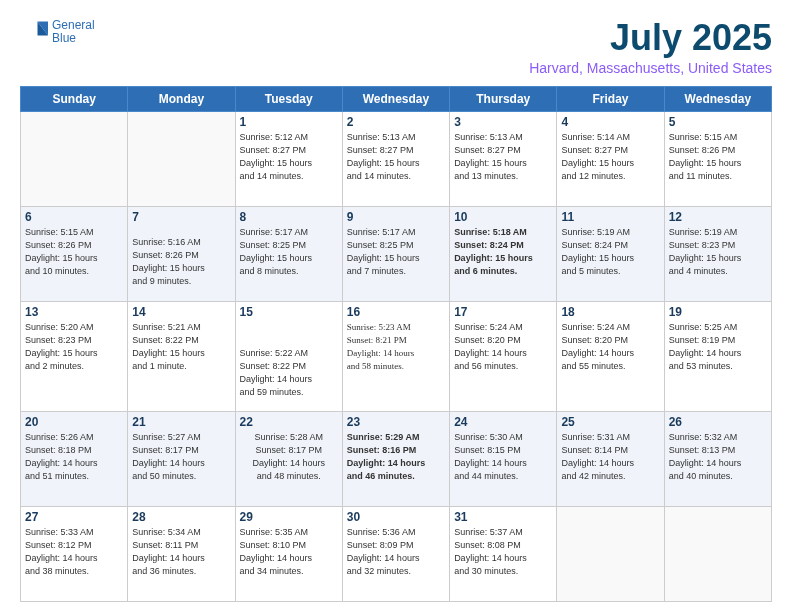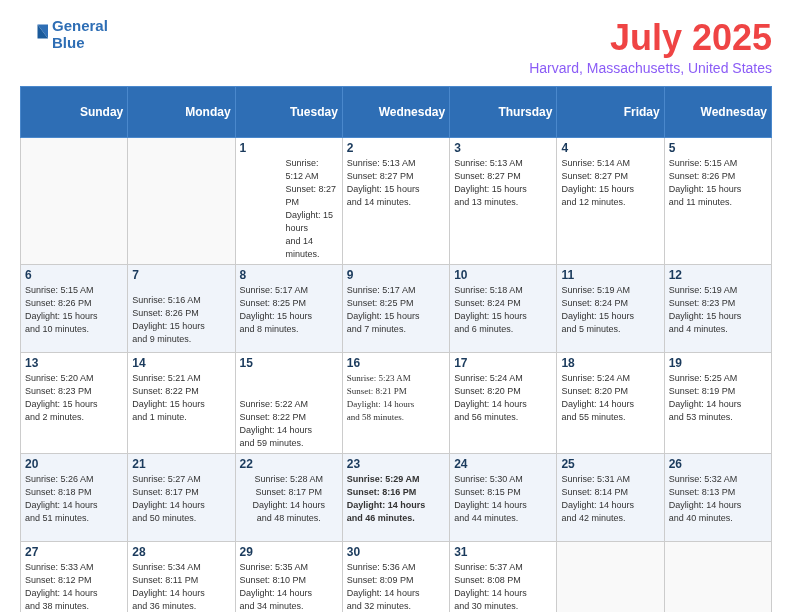--- a/index.html
+++ b/index.html
@@ -22,58 +22,58 @@
       justify-content: space-between;
       align-items: flex-start;
       margin-bottom: 10px;
     }
     .logo {
       display: flex;
       align-items: center;
       gap: 4px;
     }
     .logo-text {
-      font-size: 15px;
-      font-weight: bold;
+      font-size: 12px;
+      font-weight: normal;
       color: #1a3a5c;
       line-height: 1.1;
     }
     .logo-blue { color: #2e6eb5; }
     .logo-icon {
       width: 28px;
       height: 28px;
     }
     .title-section {
       text-align: right;
     }
     .month-title {
       font-size: 36px;
       font-weight: bold;
-      color: #ef4444;
+      color: #0c4a6e;
       line-height: 1.1;
     }
     .location-title {
       font-size: 14px;
       color: #8b5cf6;
       margin-top: 2px;
     }
     .calendar {
       flex: 1;
       border: 1px solid #ccc;
       border-collapse: collapse;
       width: 100%;
       table-layout: fixed;
     }
     .calendar thead tr th {
       background: #2e6eb5;
       color: #fff;
       font-size: 12px;
       font-weight: bold;
-      padding: 18px 4px;
-      text-align: right;
+      padding: 5px 4px;
+      text-align: center;
       border: 1px solid #4a88cc;
     }
     .calendar tbody tr td {
       border: 1px solid #ccc;
       vertical-align: top;
       padding: 3px 4px;
       font-size: 9.5px;
       color: #222;
       height: 88px;
     }
@@ -131,21 +131,21 @@
           <th>Friday</th>
           <th>Wednesday</th>
         </tr>
     </thead>
     <tbody id="calendar-body">
     <tr class="row-norm">
           <td class="empty"></td>
           <td class="empty"></td>
           <td>
             <span class="day-num">1</span>
-            <div class="day-info" style="white-space: pre-line; margin-left: 46px;">Sunrise: 5:12 AM
+            <div class="day-info" style="white-space: pre-line;">Sunrise: 5:12 AM
 Sunset: 8:27 PM
 Daylight: 15 hours
 and 14 minutes.</div>
           </td>
           <td>
             <span class="day-num">2</span>
             <div class="day-info" style="white-space: pre-line;">Sunrise: 5:13 AM
 Sunset: 8:27 PM
 Daylight: 15 hours
 and 14 minutes.</div>
@@ -196,21 +196,21 @@
           </td>
           <td>
             <span class="day-num">9</span>
             <div class="day-info" style="white-space: pre-line;">Sunrise: 5:17 AM
 Sunset: 8:25 PM
 Daylight: 15 hours
 and 7 minutes.</div>
           </td>
           <td>
             <span class="day-num">10</span>
-            <div class="day-info" style="white-space: pre-line;">Sunrise: 5:18 AM
+            <div class="day-info" style="white-space: pre-line; font-weight: bold;">Sunrise: 5:18 AM
 Sunset: 8:24 PM
 Daylight: 15 hours
 and 6 minutes.</div>
           </td>
           <td>
             <span class="day-num">11</span>
             <div class="day-info" style="white-space: pre-line;">Sunrise: 5:19 AM
 Sunset: 8:24 PM
 Daylight: 15 hours
 and 5 minutes.</div>

